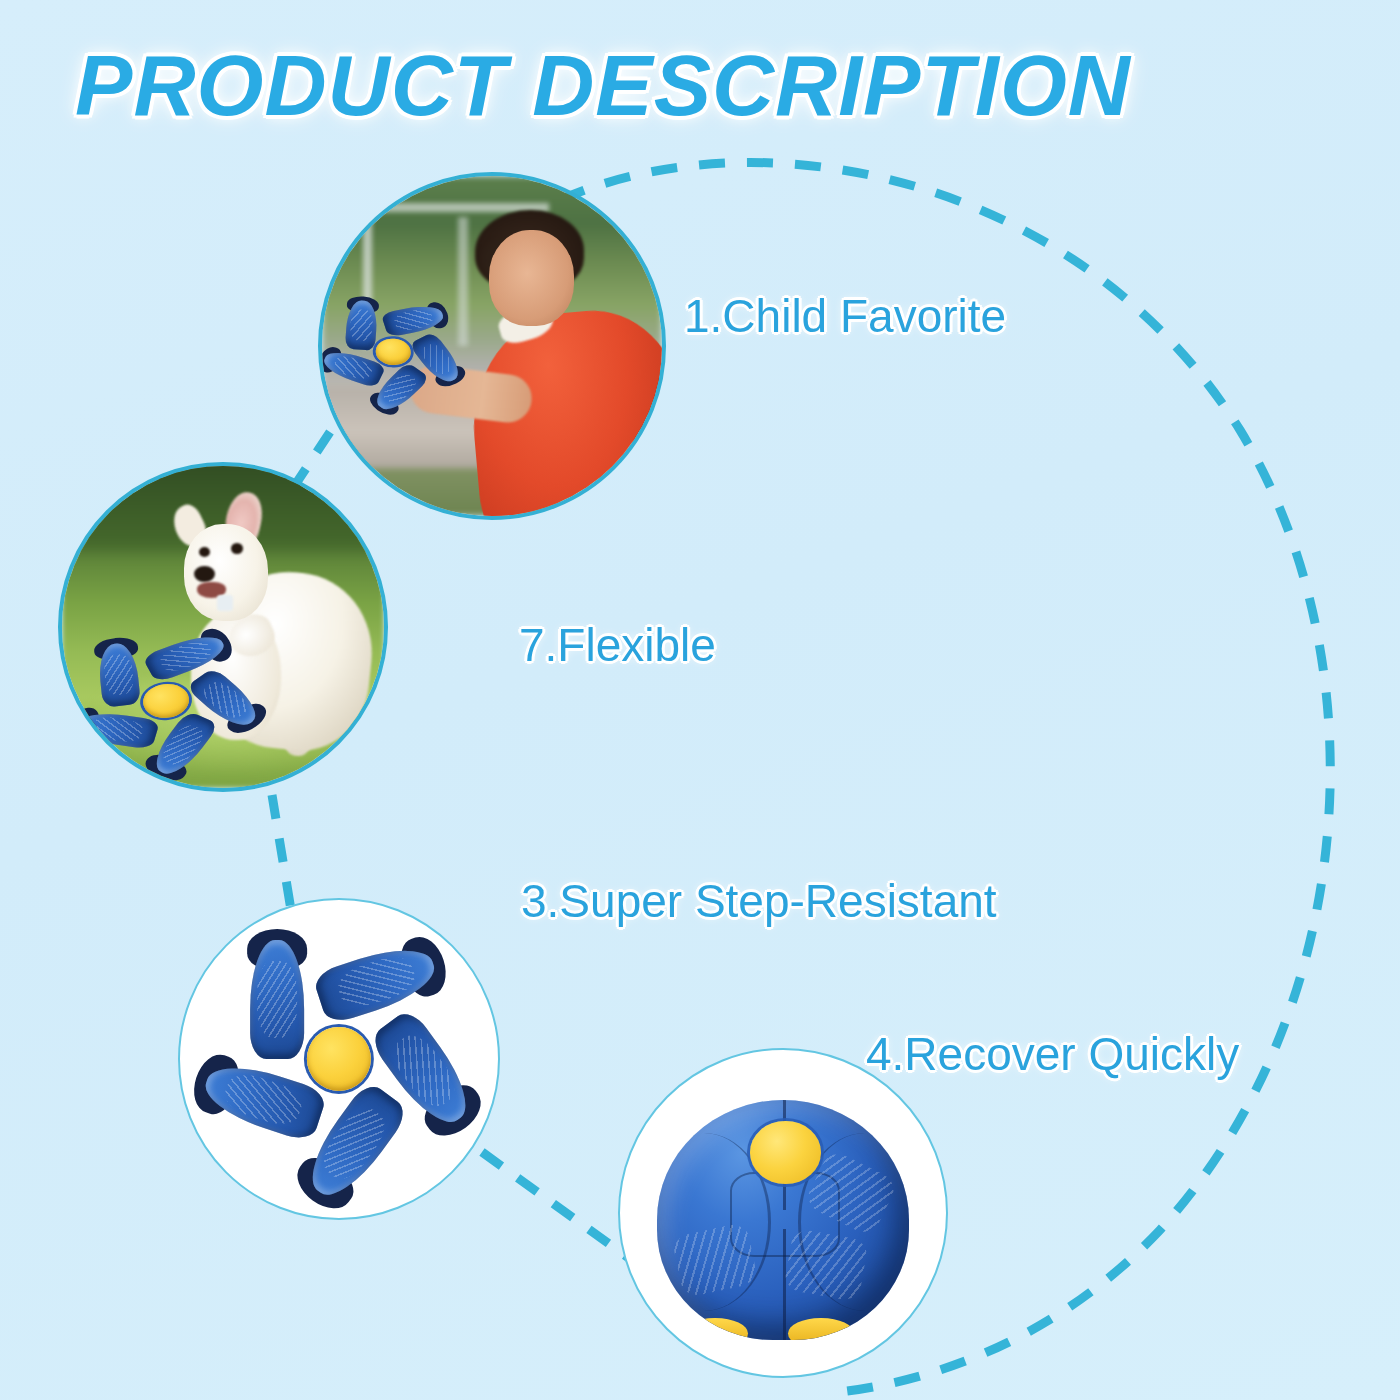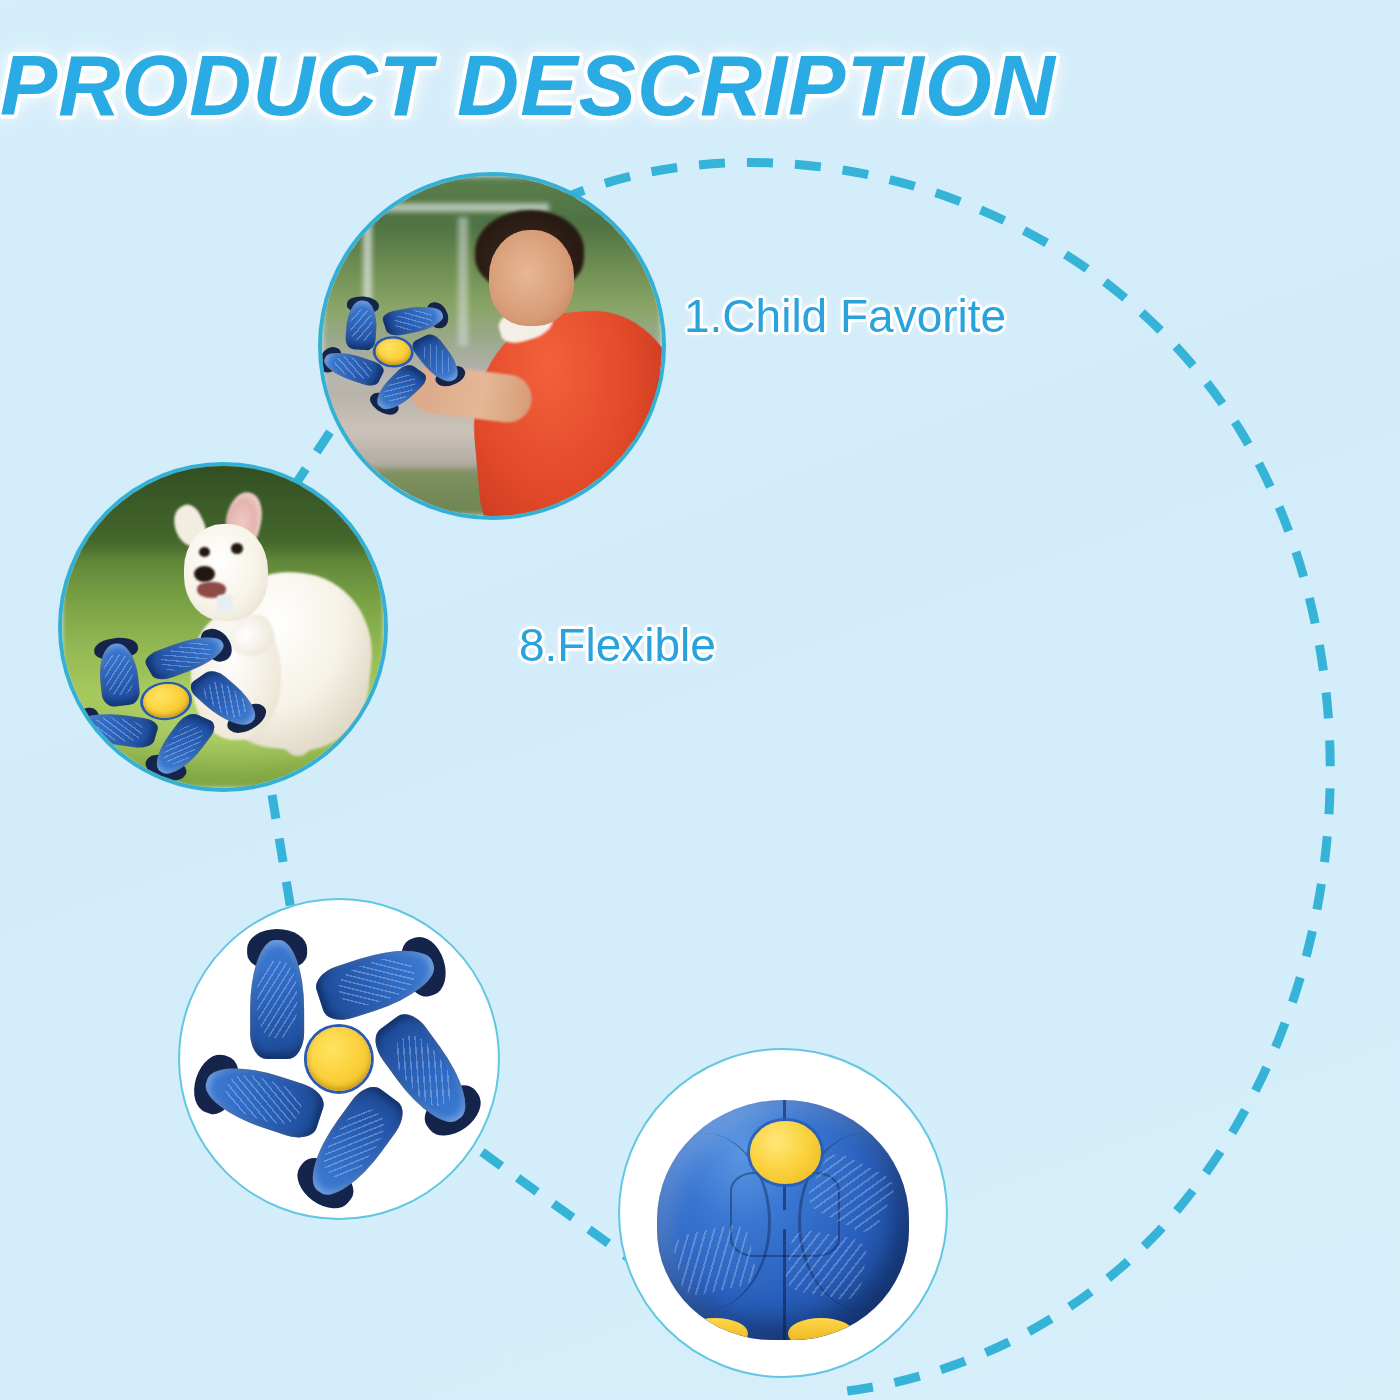--- a/index.html
+++ b/index.html
@@ -20,20 +20,21 @@
     background: linear-gradient(160deg, #d6eefb 0%, #d2ecfa 45%, #d6effb 100%);
     overflow: hidden;
   }
 
   
   .page-title {
     position: absolute;
     left: 0;
     top: 36px;
     width: 1206px;
+    text-align: center;
     font-size: 86px;
     font-weight: bold;
     font-style: italic;
     letter-spacing: 1px;
     color: #2aabe4;
     white-space: nowrap;
     text-shadow:
       -3px -3px 0 #ffffff,  3px -3px 0 #ffffff,
       -3px  3px 0 #ffffff,  3px  3px 0 #ffffff,
       -4px  0   0 #ffffff,  4px  0   0 #ffffff,
@@ -573,15 +574,17 @@
       <div class="ball-rib a"></div>
       <div class="ball-rib b"></div>
       <div class="ball-rib c"></div>
       <div class="ball-hub"></div>
       <div class="ball-foot l"></div>
       <div class="ball-foot r"></div>
     </div>
   </div>
 
   <div class="feature-label" id="label-1">1.Child Favorite</div>
-  <div class="feature-label" id="label-2">8.Flexible</div>
+  <div class="feature-label" id="label-2">7.Flexible</div>
+  <div class="feature-label" id="label-3">3.Super Step-Resistant</div>
+  <div class="feature-label" id="label-4">4.Recover Quickly</div>
 
 </div>
 
 </body></html>

